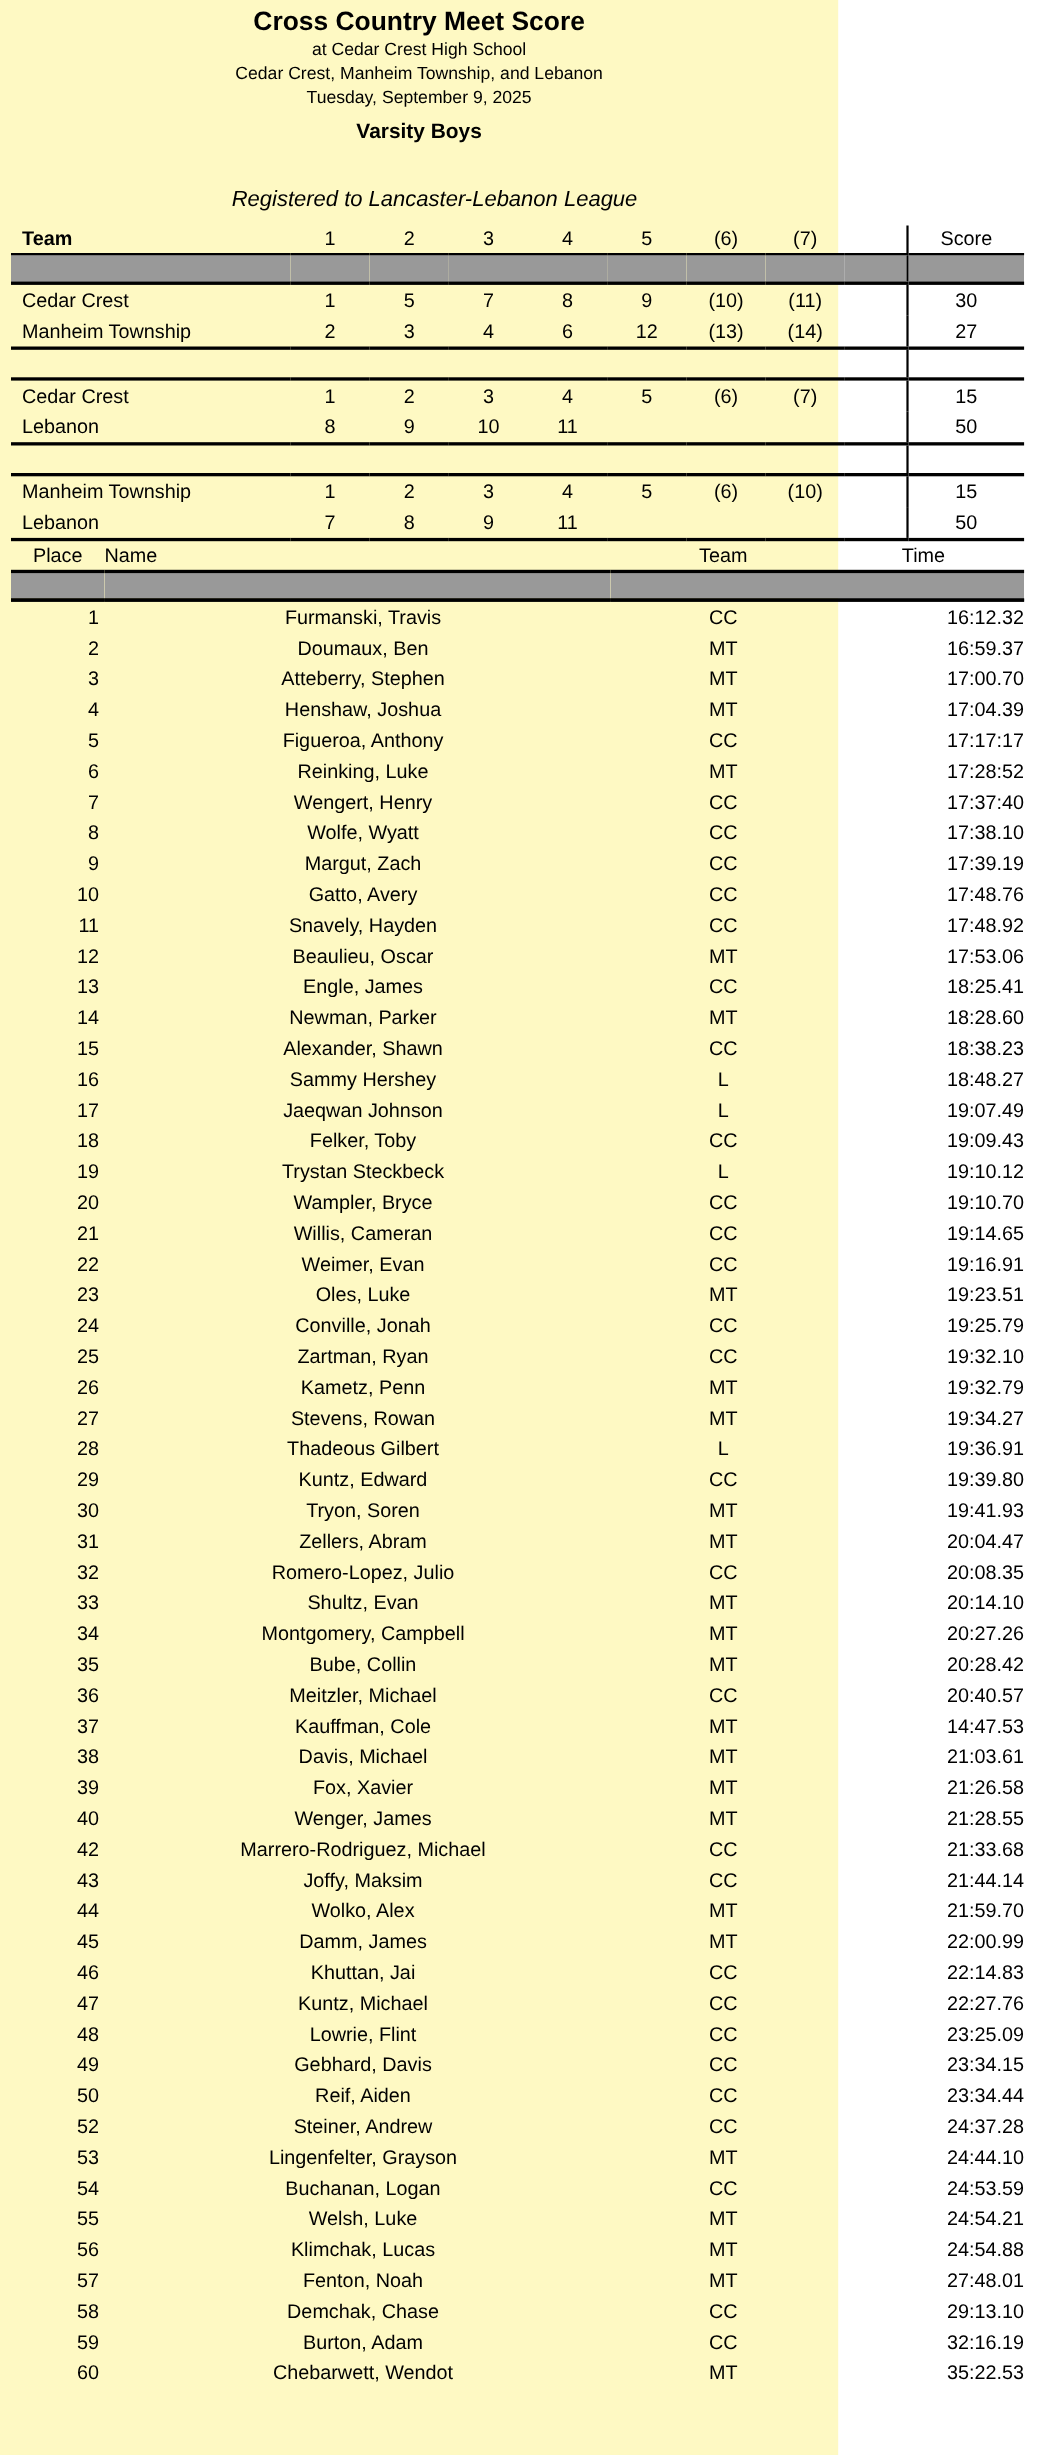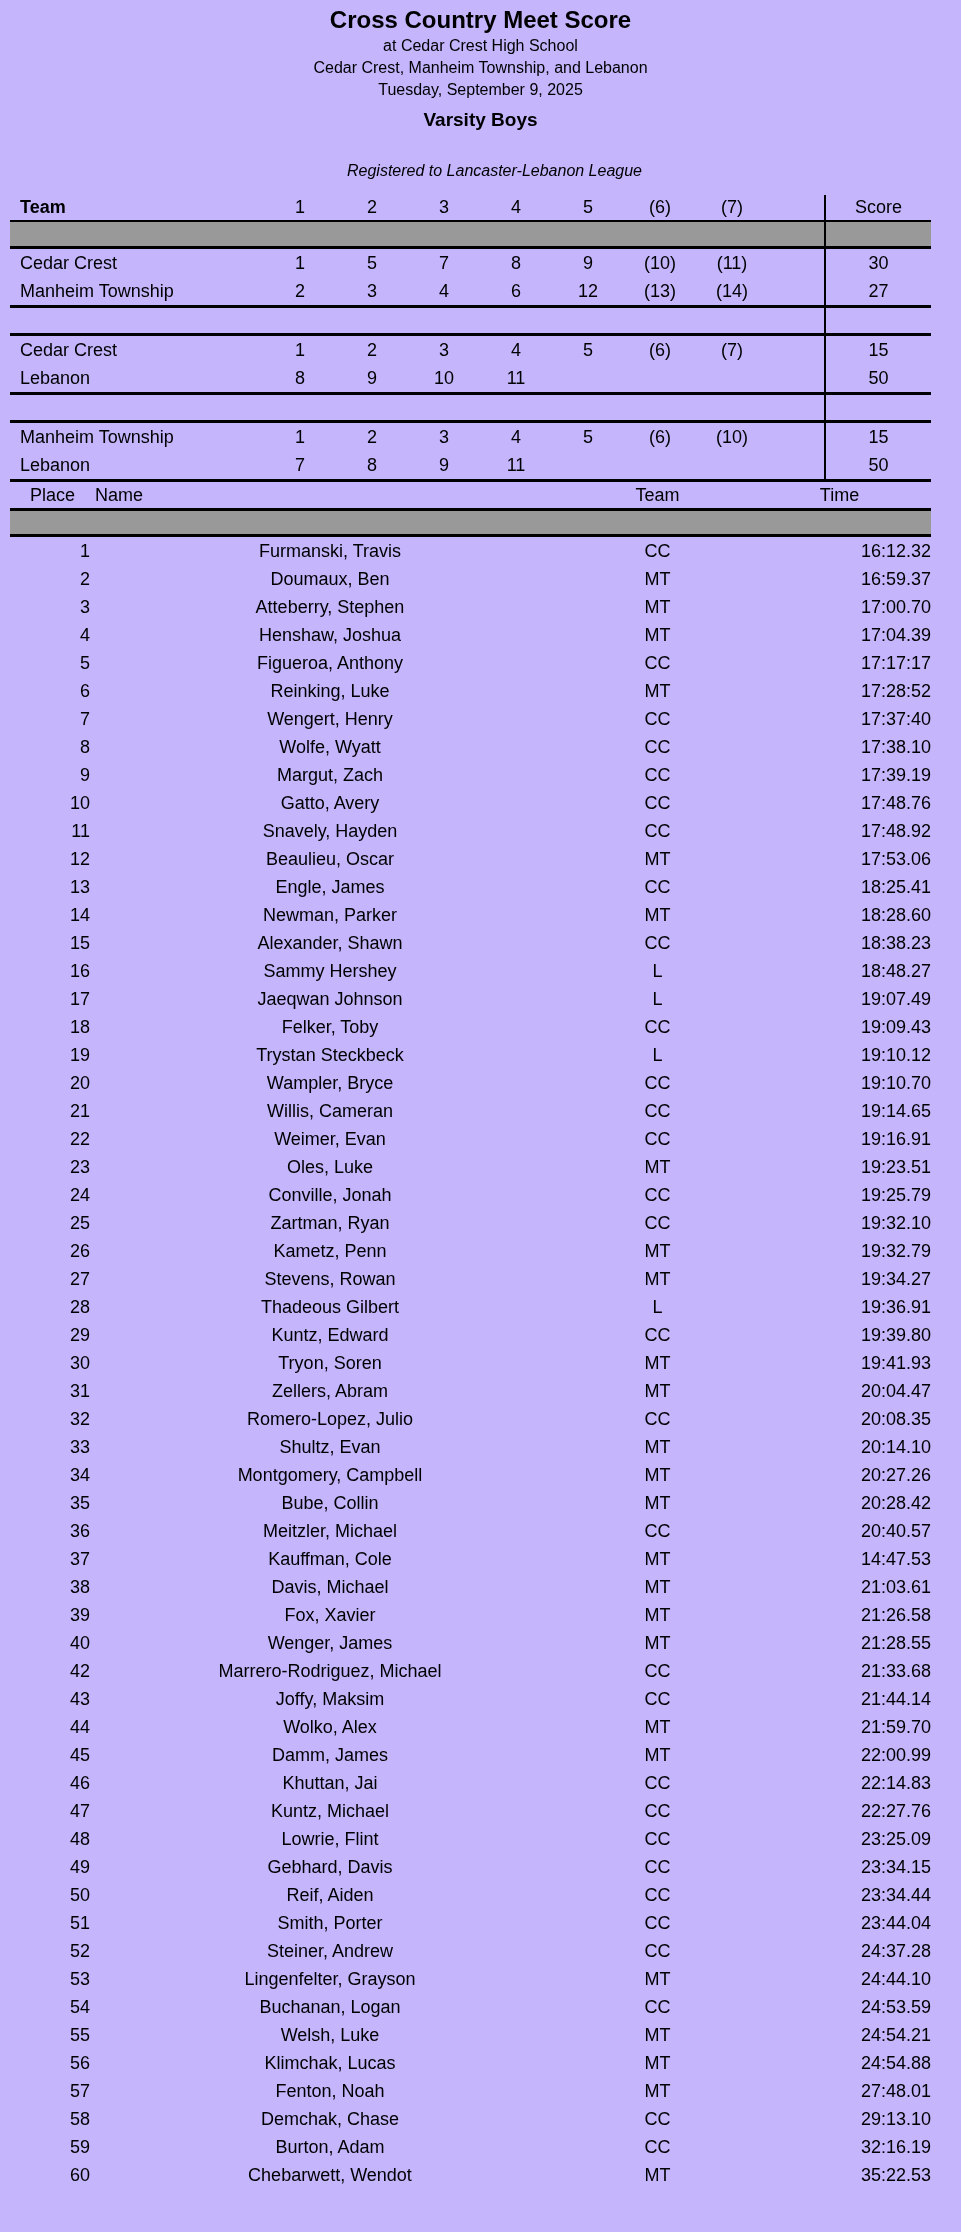--- a/index.html
+++ b/index.html
@@ -1,25 +1,25 @@
 <!DOCTYPE html>
 <html><head>
 <meta charset="utf-8">
 <style>
   * { box-sizing: border-box; }
   html, body { margin: 0; padding: 0; background: #ffffff; }
   body { font-family: "Liberation Sans", sans-serif; color: #000000; }
-  .page { width: 961px; min-height: 2232px; background: #c4b5fd; }
+  .page { width: 762px; min-height: 2232px; background: #fef9c3; }
 
   
   .doc-header { text-align: center; padding-top: 5px; }
   .title { font-size: 24px; font-weight: bold; line-height: 30px; }
   .sub { font-size: 16px; line-height: 22px; }
   .division { font-size: 19px; font-weight: bold; line-height: 26px; margin-top: 6px; }
-  .registered { font-size: 16px; font-style: italic; text-align: center; margin-top: 28px; line-height: 20px; padding-left: 28px; }
+  .registered { font-size: 20px; font-style: italic; text-align: center; margin-top: 38px; line-height: 20px; padding-left: 28px; }
 
   
   table { border-collapse: collapse; table-layout: fixed; margin-left: 10px; width: 921px; }
   td, th { padding: 0; font-size: 18px; line-height: 28px; font-weight: normal; overflow: hidden; white-space: nowrap; }
 
   
   .score-grid { margin-top: 14px; }
   .score-grid col.c-team  { width: 254px; }
   .score-grid col.c-num   { width: 72px; }
   .score-grid col.c-gap   { width: 57px; }
@@ -560,26 +560,20 @@
       <td class="time">23:34.15</td>
     </tr>
 
     <tr>
       <td class="place">50</td>
       <td class="name">Reif, Aiden</td>
       <td class="rteam">CC</td>
       <td class="time">23:34.44</td>
     </tr>
 
-    <tr>
-      <td class="place">51</td>
-      <td class="name">Smith, Porter</td>
-      <td class="rteam">CC</td>
-      <td class="time">23:44.04</td>
-    </tr>
 
     <tr>
       <td class="place">52</td>
       <td class="name">Steiner, Andrew</td>
       <td class="rteam">CC</td>
       <td class="time">24:37.28</td>
     </tr>
 
     <tr>
       <td class="place">53</td>

